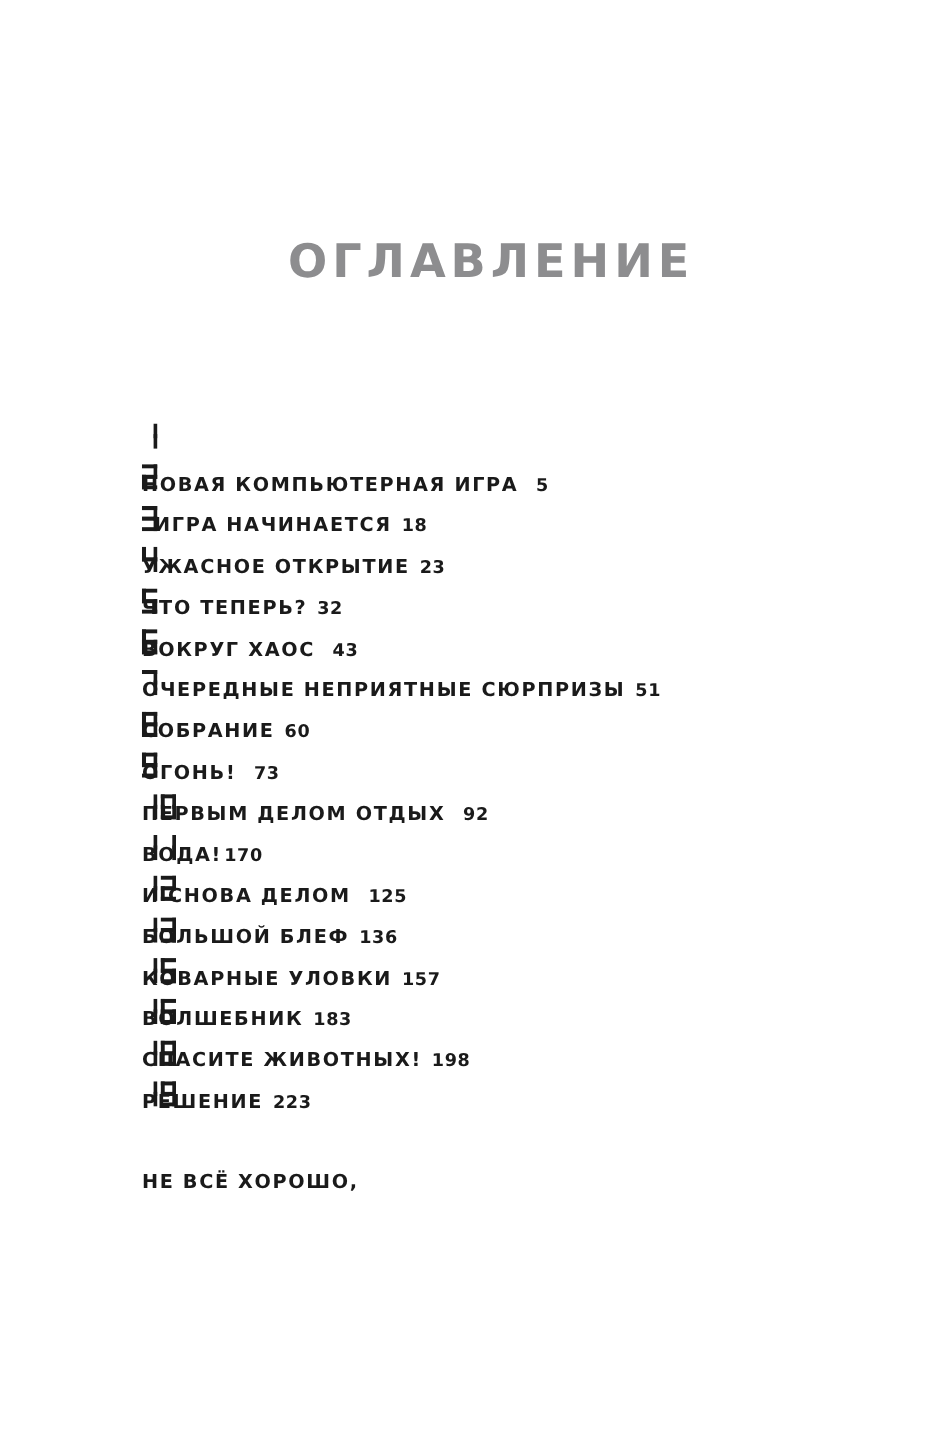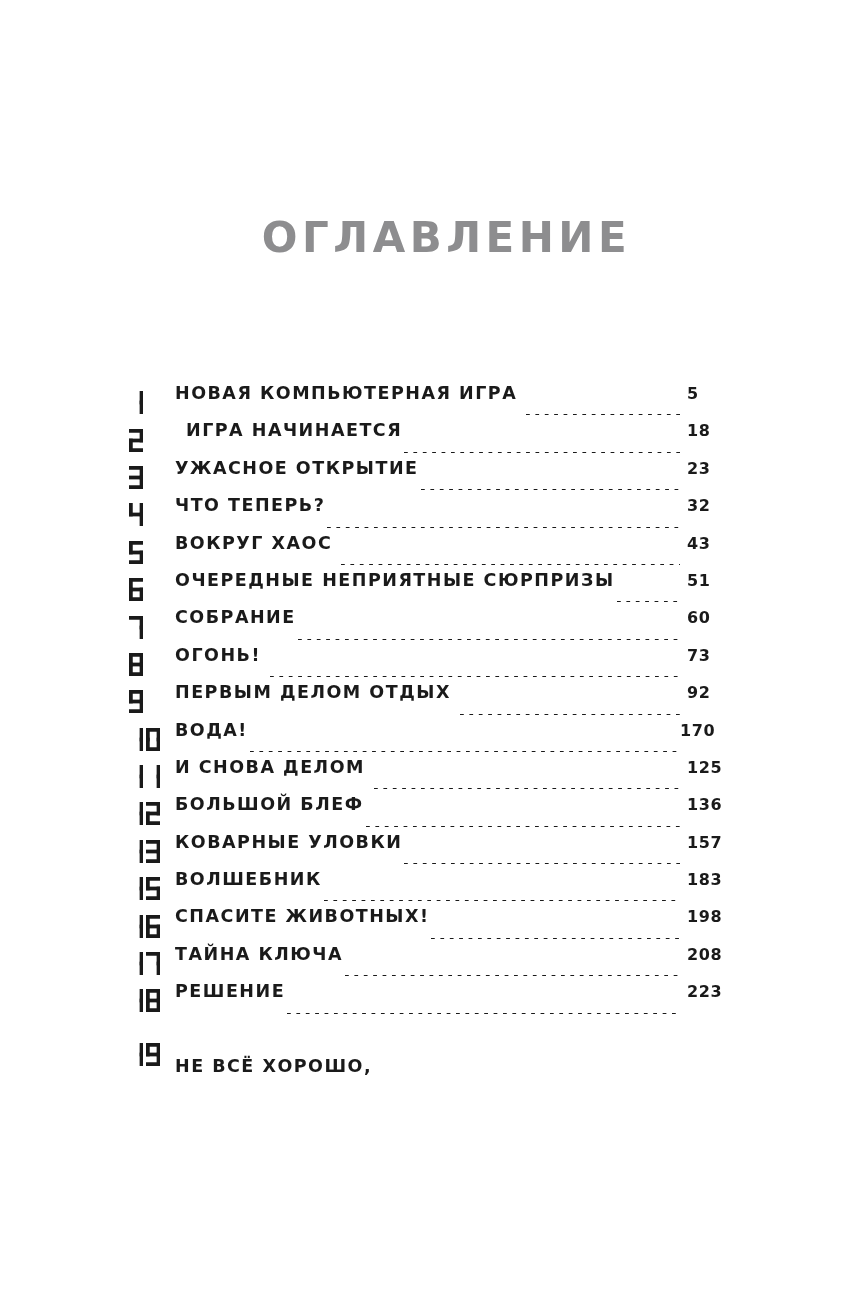--- a/index.html
+++ b/index.html
@@ -24,22 +24,23 @@
   }
 
   .toc-list{
     position:absolute;
     top:383px;left:129px;
     width:600px;
   }
 
   .toc-row{
     display:flex;
-    align-items:center;
+    align-items:flex-start;
     height:37.4px;
+    flex-direction:column;
   }
   .toc-row.tall{height:70px;}
 
   .num-cell{
     width:46px;
     flex:0 0 46px;
     display:flex;
     align-items:flex-start;
     justify-content:flex-start;
     padding-top:2px;
@@ -443,42 +444,20 @@
         <div class="num-cell">
           <span style="display:flex;gap:2.5px;align-items:flex-start;">
             <svg width="14.38" height="23" viewBox="0 0 10 16" fill="#1a1a1a">
               <rect x="7.4" y="0" width="2.6" height="9.3"></rect>
               <rect x="7.4" y="6.7" width="2.6" height="9.3"></rect>
             </svg>
             <svg width="14.38" height="23" viewBox="0 0 10 16" fill="#1a1a1a">
               <rect x="0" y="0" width="10" height="2.6"></rect>
               <rect x="7.4" y="0" width="2.6" height="9.3"></rect>
               <rect x="7.4" y="6.7" width="2.6" height="9.3"></rect>
-            </svg>
-          </span>
-        </div>
-        <div class="entry-body">
-          <div class="line">
-            <span class="ch-title">ТАЙНА КЛЮЧА</span>
-            <span class="leader"></span>
-            <span class="pg">208</span>
-          </div>
-        </div>
-      </div>
-      <div class="toc-row">
-        <div class="num-cell">
-          <span style="display:flex;gap:2.5px;align-items:flex-start;">
-            <svg width="14.38" height="23" viewBox="0 0 10 16" fill="#1a1a1a">
-              <rect x="7.4" y="0" width="2.6" height="9.3"></rect>
-              <rect x="7.4" y="6.7" width="2.6" height="9.3"></rect>
-            </svg>
-            <svg width="14.38" height="23" viewBox="0 0 10 16" fill="#1a1a1a">
-              <rect x="0" y="0" width="10" height="2.6"></rect>
-              <rect x="7.4" y="0" width="2.6" height="9.3"></rect>
-              <rect x="7.4" y="6.7" width="2.6" height="9.3"></rect>
               <rect x="0" y="13.4" width="10" height="2.6"></rect>
               <rect x="0" y="6.7" width="2.6" height="9.3"></rect>
               <rect x="0" y="0" width="2.6" height="9.3"></rect>
               <rect x="0" y="6.7" width="10" height="2.6"></rect>
             </svg>
           </span>
         </div>
         <div class="entry-body">
           <div class="line">
             <span class="ch-title">РЕШЕНИЕ</span>

